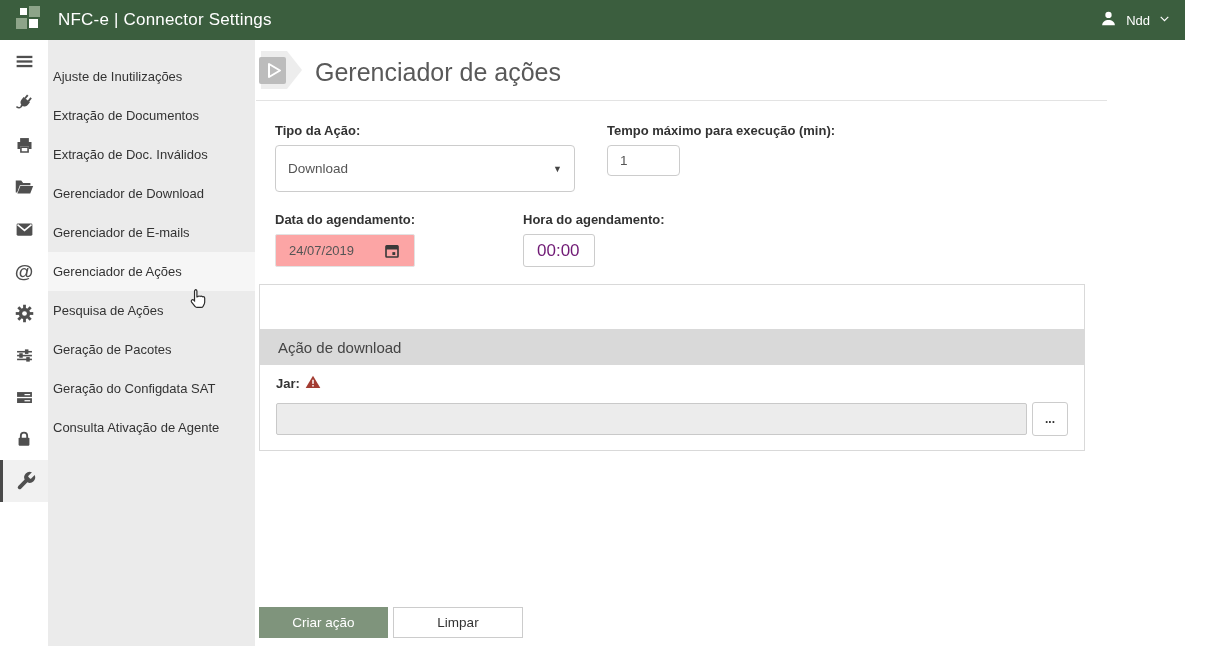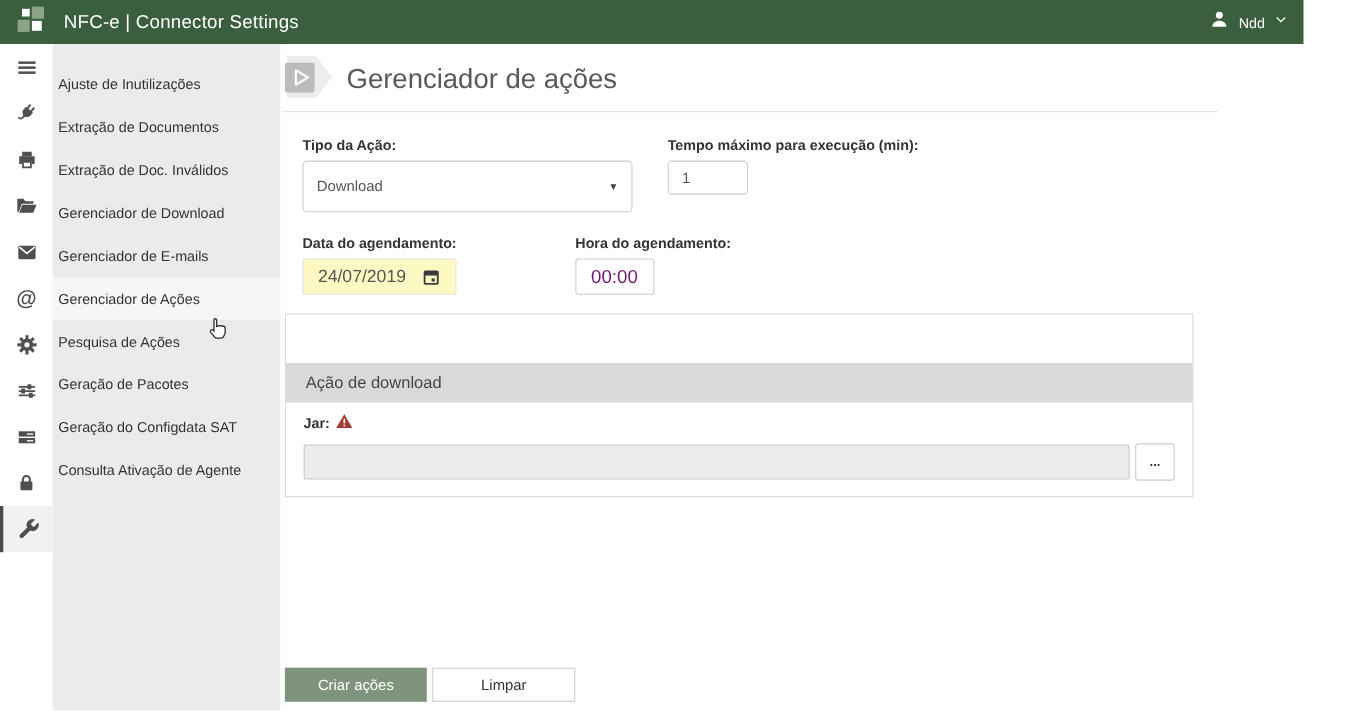--- a/index.html
+++ b/index.html
@@ -52,22 +52,22 @@
     display:flex; align-items:center; padding:0 12px; font-size:13.5px; color:#555; cursor:pointer;
   }
   .select-box .caret { margin-left:auto; font-size:9px; color:#444; }
   .small-input {
     width:73px; height:31px; border:1px solid #ccc; border-radius:4px; font-size:13.5px;
     color:#555; padding:0 12px; font-family:inherit; background:#fff;
   }
   .row2 { margin-top:20px; }
   .col-data { width:248px; }
   .date-box {
-    width:140px; height:33px; background:#fef9c3; border:1px solid #e2e2e2; border-radius:2px;
-    display:flex; align-items:center; padding:0 13px; font-size:16px; color:#555; cursor:pointer;
+    width:140px; height:33px; background:#fca5a5; border:1px solid #e2e2e2; border-radius:2px;
+    display:flex; align-items:center; padding:0 13px; font-size:13px; color:#555; cursor:pointer;
   }
   .date-box .cal { margin-left:auto; display:flex; }
   .time-input {
     width:72px; height:33px; border:1px solid #ccc; border-radius:3px; font-size:17px;
     color:#701a75; padding:0 13px; font-family:inherit; background:#fff;
   }
   
   .panel { margin:17px 0 0 4px; width:826px; border:1px solid #d9d9d9; background:#fff; }
   .panel-header { height:36px; background:#d9d9d9; display:flex; align-items:center; padding-left:18px; font-size:15px; color:#444;margin-top:44px; }
   .panel-body { padding:9px 16px 14px 16px; }
@@ -289,21 +289,21 @@
       </div>
       <div class="jar-row">
         <input class="jar-input" disabled="" value="" style="">
         <button class="browse-btn">...</button>
       </div>
     </div>
   </div>
 </div>
 
 <div class="actions">
-  <button class="btn-create">Criar ações</button>
+  <button class="btn-create">Criar ação</button>
   <button class="btn-clear">Limpar</button>
 </div>
 
 <span class="cursor-graphic">
   <svg width="22" height="24" viewBox="0 0 24 26">
       <path d="M10.3 2.8c.9 0 1.6.7 1.6 1.6v6.3l.9-.1c.2-.5.8-.9 1.4-.9.5 0 .9.2 1.2.5.3-.3.7-.4 1.1-.4.6 0 1.1.3 1.4.8.2-.1.5-.2.8-.2.9 0 1.7.7 1.7 1.6v4.2c0 .8-.2 1.5-.5 2.2l-1.2 2.4c-.4.8-1.2 1.3-2.1 1.3h-4.8c-.7 0-1.4-.3-1.8-.9l-3.9-4.8c-.5-.7-.5-1.6.1-2.2.6-.6 1.6-.6 2.2 0l.9.9V4.4c0-.9.7-1.6 1.6-1.6z" fill="#fff" stroke="#2b2b2b" stroke-width="1.3"></path>
     </svg>
 </span>
 
 </body></html>

